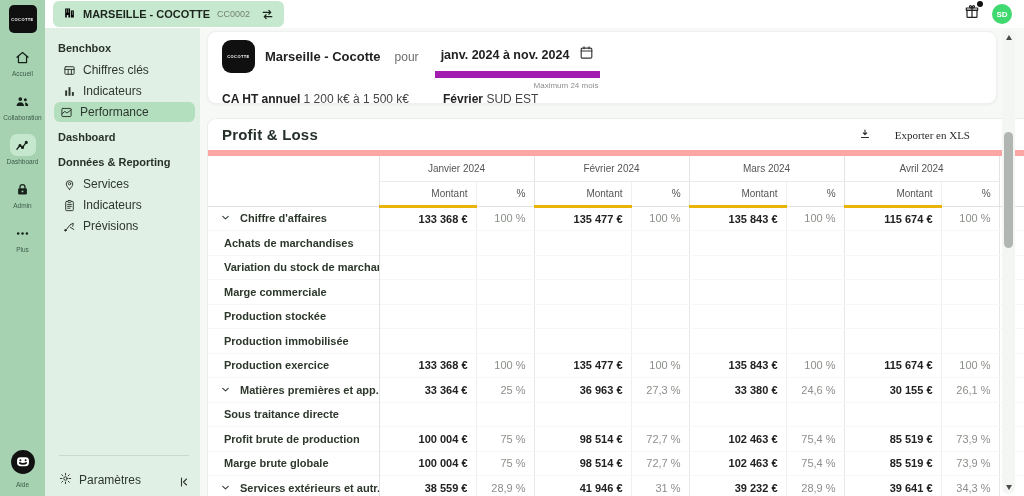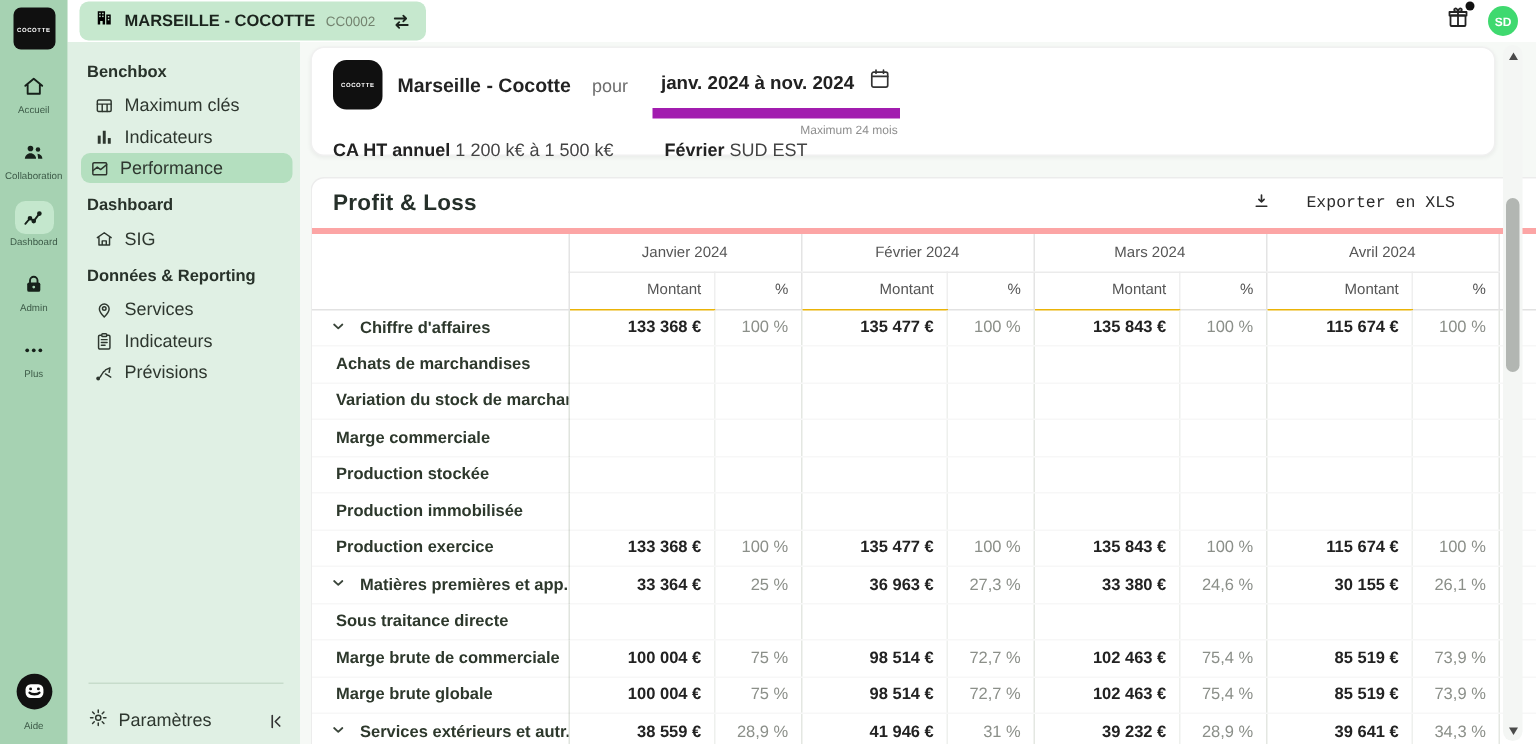--- a/index.html
+++ b/index.html
@@ -53,31 +53,31 @@
   .hc-pour { font-size:12px; color:#6d6d6d; margin-top:10px; margin-left:4px; }
   .datepicker { margin-left:6px; cursor:pointer; }
   .dp-top { display:flex; align-items:center; gap:10px; border-bottom:7px solid #a21caf; padding:5px 6px 7px; }
   .dp-date { font-size:12.5px; font-weight:bold; color:#222; }
   .dp-top svg { width:15px; height:15px; color:#333; }
   .dp-hint { font-size:8px; color:#8f8f8f; text-align:right; margin-top:3px; padding-right:2px; }
   .hc-row2 { display:flex; gap:34px; padding:2px 14px 0; font-size:12px; color:#444; }
   .hc-row2 b { color:#222; }
 
   .table-card { position:absolute; left:7px; top:90px; width:817px; height:420px; background:#fff; border:1px solid #ececec; border-right:none; border-radius:9px 0 0 0; overflow:hidden; }
-  .card-title-row { height:37px; display:flex; align-items:center; justify-content:space-between; padding:0 14px; border-bottom:4px solid #fca5a5; }
+  .card-title-row { height:37px; display:flex; align-items:center; justify-content:space-between; padding:0 14px; border-bottom:6px solid #fca5a5; }
   .card-title { font-size:15px; font-weight:bold; color:#26302a; letter-spacing:.2px; }
-  .export-btn { display:flex; align-items:center; gap:24px; background:none; border:none; font-family:Liberation Mono, monospace; font-size:11px; color:#2b2b2b; cursor:pointer; margin-right:40px; }
+  .export-btn { display:flex; align-items:center; gap:24px; background:none; border:none; font-family:Liberation Serif, serif; font-size:11px; color:#2b2b2b; cursor:pointer; margin-right:40px; }
   .export-btn svg { width:12px; height:12px; }
 
   table.pl { border-collapse:collapse; table-layout:fixed; width:817px; }
   table.pl th, table.pl td { overflow:hidden; white-space:nowrap; }
   table.pl thead th { font-weight:normal; font-size:10px; color:#555; height:25px; background:#fff; }
   th.month { text-align:center; border-left:1px solid #e4e4e4; border-bottom:1px solid #ebebeb; }
   th.corner { border-right:1px solid #e4e4e4; border-bottom:1px solid #e2e2e2; }
-  th.mh { text-align:right; padding-right:8px; border-left:1px solid #e4e4e4; border-bottom:1px solid #eab308; }
+  th.mh { text-align:right; padding-right:8px; border-left:1px solid #e4e4e4; border-bottom:3px solid #eab308; }
   th.ph { text-align:right; padding-right:8px; border-left:1px solid #efefef; border-bottom:1px solid #e2e2e2; }
   th.filler { border-left:1px solid #e4e4e4; border-bottom:1px solid #e2e2e2; }
   table.pl tbody td { height:24.5px; font-size:11px; background:#fff; border-bottom:1px solid rgba(0,0,0,.03); }
   tr.shade td { background:#d4e1ce; }
   td.lbl { font-weight:bold; color:#2d382c; padding-left:16px; border-right:1px solid #e0e4de; }
   td.lbl .chev { display:inline-flex; width:11px; height:11px; margin-right:9px; vertical-align:-1px; color:#3a453a; }
   td.lbl .chev svg { width:11px; height:11px; }
   td.lbl.expandable { padding-left:12px; cursor:pointer; }
   td.amt { font-weight:bold; text-align:right; padding-right:8px; color:#222; border-left:1px solid #e4e7e2; }
   td.pct { text-align:right; padding-right:8px; color:#8b8f89; font-size:10px; border-left:1px solid #eef0ed; }
@@ -168,21 +168,21 @@
     <div id="sidebarSections">
         <div>
      <div class="sec-heading">Benchbox</div>
      <div class="side-item">
           <span style="display:flex">
               <svg viewBox="0 0 24 24" fill="none" stroke="currentColor" stroke-linecap="round" stroke-linejoin="round" stroke-width="1.8">
                 <rect x="3.5" y="5" width="17" height="14" rx="1.5"></rect>
                 <path d="M3.5 10h17M9.5 10v9M15.5 10v9"></path>
               </svg>
             </span>
-          <span>Maximum clés</span>
+          <span>Chiffres clés</span>
         </div>
           <div class="side-item">
           <span style="display:flex">
               <svg viewBox="0 0 24 24" fill="currentColor">
                 <rect x="4" y="10" width="3.6" height="10"></rect>
                 <rect x="10.2" y="4" width="3.6" height="16"></rect>
                 <rect x="16.4" y="13" width="3.6" height="7"></rect>
               </svg>
             </span>
           <span>Indicateurs</span>
@@ -192,28 +192,20 @@
               <svg viewBox="0 0 24 24" fill="none" stroke="currentColor" stroke-linecap="round" stroke-linejoin="round" stroke-width="1.8">
                 <rect x="3.5" y="4.5" width="17" height="15" rx="1.5"></rect>
                 <path d="M3.5 14.5 9 10l4 3 7.5-6"></path>
               </svg>
             </span>
           <span>Performance</span>
         </div>
    </div>
         <div>
      <div class="sec-heading">Dashboard</div>
-     <div class="side-item">
-          <span style="display:flex">
-              <svg viewBox="0 0 24 24" fill="none" stroke="currentColor" stroke-linecap="round" stroke-linejoin="round" stroke-width="1.8">
-                <path d="M3.5 10 12 4l8.5 6M5.5 10v9h13v-9M9.5 19v-5h5v5"></path>
-              </svg>
-            </span>
-          <span>SIG</span>
-        </div>
    </div>
         <div>
      <div class="sec-heading">Données &amp; Reporting</div>
      <div class="side-item">
           <span style="display:flex">
               <svg viewBox="0 0 24 24" fill="none" stroke="currentColor" stroke-linecap="round" stroke-linejoin="round" stroke-width="1.8">
                 <path d="M12 21c-4-4.2-6-7.2-6-10a6 6 0 1 1 12 0c0 2.8-2 5.8-6 10z"></path>
                 <circle cx="12" cy="10.5" r="2.2"></circle>
               </svg>
             </span>
@@ -469,21 +461,21 @@
               <td class="pct"></td>
               <td class="amt"></td>
               <td class="pct"></td>
               <td class="amt"></td>
               <td class="pct"></td>
               <td class="amt"></td>
               <td class="pct"></td>
               <td class="fil"></td>
             </tr>
             <tr class="">
-              <td class="lbl">Marge brute de commerciale</td>
+              <td class="lbl">Profit brute de production</td>
               <td class="amt">100 004 €</td>
               <td class="pct">75 %</td>
               <td class="amt">98 514 €</td>
               <td class="pct">72,7 %</td>
               <td class="amt">102 463 €</td>
               <td class="pct">75,4 %</td>
               <td class="amt">85 519 €</td>
               <td class="pct">73,9 %</td>
               <td class="fil"></td>
             </tr>

